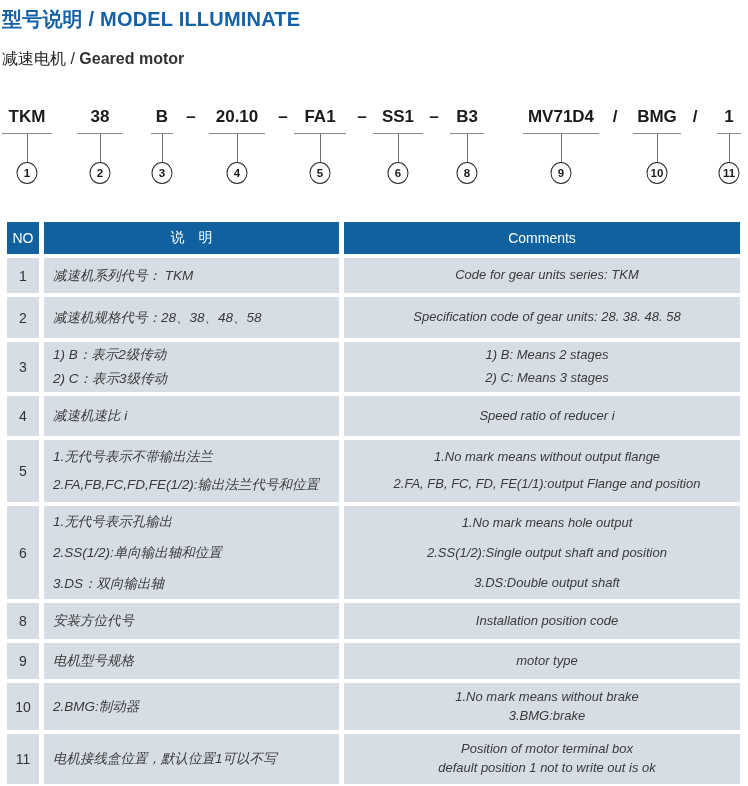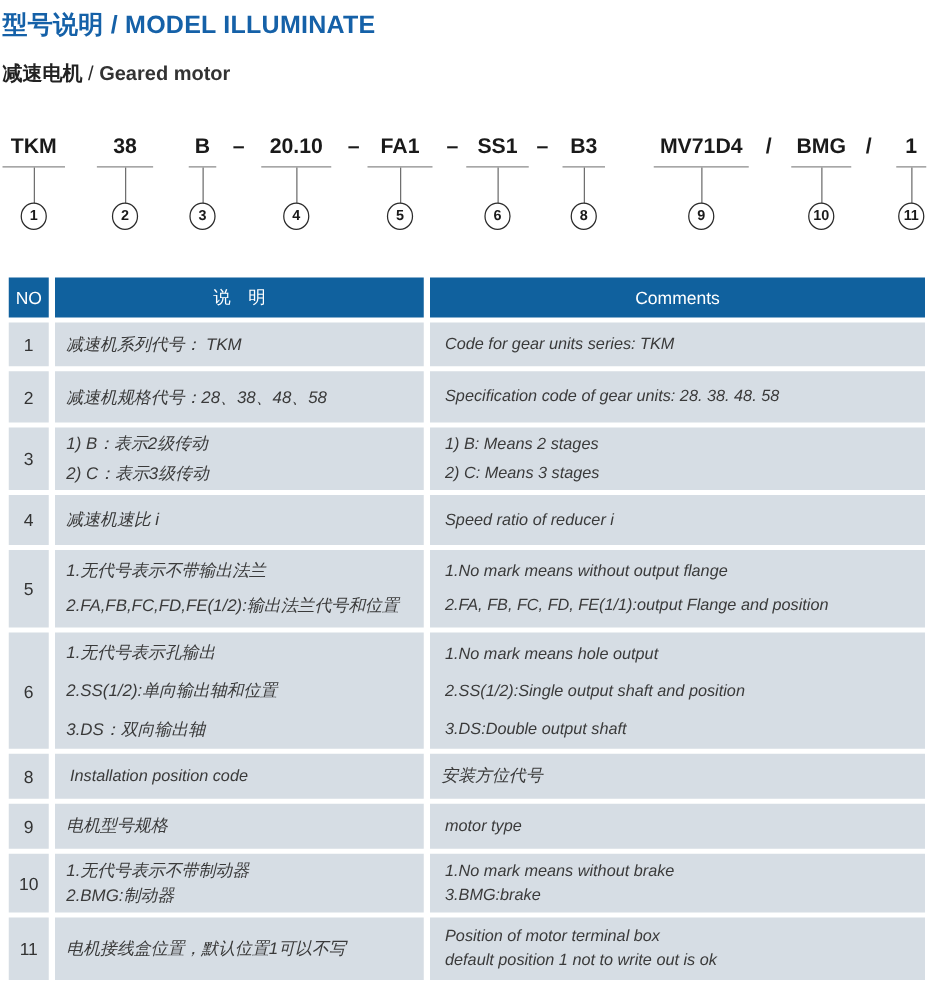--- a/index.html
+++ b/index.html
@@ -4,21 +4,21 @@
 <style>
   * { margin:0; padding:0; box-sizing:border-box; }
   html,body { width:748px; height:786px; background:#ffffff;
     font-family:"Liberation Sans","DejaVu Sans",sans-serif; color:#333; }
   .page { position:relative; width:748px; height:786px; background:#fff; overflow:hidden; }
 
   
   .title { position:absolute; left:2px; top:6px; font-size:20px; font-weight:bold;
     color:#1561a8; letter-spacing:0.2px; white-space:nowrap; }
   .subtitle { position:absolute; left:2px; top:49px; font-size:16px; color:#2b2b2b; white-space:nowrap; }
-  .subtitle .cn { font-weight:bold; color:#222; }
+  .subtitle .cn { font-weight:normal; color:#222; }
   .subtitle .en { font-weight:bold; color:#333; }
 
   
   .diagram { position:absolute; left:0; top:100px; width:748px; height:95px; }
   .seg { position:absolute; top:0; width:0; height:95px; }
   .seg .code { position:absolute; top:6px; left:0; transform:translateX(-50%);
     font-size:17px; font-weight:bold; color:#1a1a1a; line-height:22px; white-space:nowrap; }
   .seg .ul { position:absolute; top:33px; left:0; transform:translateX(-50%);
     height:1px; background:#8a8a8a; }
   .seg .stem { position:absolute; top:34px; left:-0.5px; width:1px; height:29px; background:#6f6f6f; }
@@ -29,21 +29,21 @@
   .sep { position:absolute; top:6px; transform:translateX(-50%);
     font-size:17px; font-weight:bold; color:#1a1a1a; line-height:22px; }
 
   
   .spec-table { position:absolute; left:7px; top:222px; width:733px;
     display:grid; grid-template-columns:32px 295px 396px; gap:4px 5px; background:#fff; }
   .cell { background:#d6dde4; display:flex; flex-direction:column; justify-content:center;
     font-size:13px; color:#3a3a3a; }
   .cell.no { align-items:center; font-size:14px; color:#333; }
   .cell.cn { padding-left:9px; padding-right:6px; font-size:13.5px; }
-  .cell.en { padding-left:12px; padding-right:2px; }
+  .cell.en { padding-left:12px; padding-right:2px;align-items:center; }
   .cell div { line-height:1.45;font-style:italic; }
   .hdr { background:#10619e; color:#fff; min-height:32px; display:flex;
     align-items:center; justify-content:center; font-size:14px; }
   .lh-med div  { line-height:1.75; }
   .lh-wide div { line-height:2.05; }
   .lh-xw div   { line-height:2.3; }
 </style>
 </head>
 <body>
 
@@ -182,38 +182,37 @@
       <div>2.SS(1/2):单向输出轴和位置</div>
       <div>3.DS：双向输出轴</div>
     </div>
     <div class="cell en lh-xw">
       <div>1.No mark means hole output</div>
       <div>2.SS(1/2):Single output shaft and position</div>
       <div>3.DS:Double output shaft</div>
     </div>
 
     <div class="cell no" style="min-height:36px">8</div>
+    <div class="cell cn">
+        <div>安装方位代号</div>
+      </div>
     <div class="cell en">
         <div>Installation position code</div>
       </div>
-    <div class="cell cn">
-        <div>安装方位代号</div>
-      </div>
 
     <div class="cell no" style="min-height:36px">9</div>
     <div class="cell cn">
         <div>电机型号规格</div>
       </div>
     <div class="cell en">
         <div>motor type</div>
       </div>
 
     <div class="cell no" style="min-height:47px">10</div>
     <div class="cell cn">
-      <div>1.无代号表示不带制动器</div>
       <div>2.BMG:制动器</div>
     </div>
     <div class="cell en">
       <div>1.No mark means without brake</div>
       <div>3.BMG:brake</div>
     </div>
 
     <div class="cell no" style="min-height:50px">11</div>
     <div class="cell cn">
         <div>电机接线盒位置，默认位置1可以不写</div>

